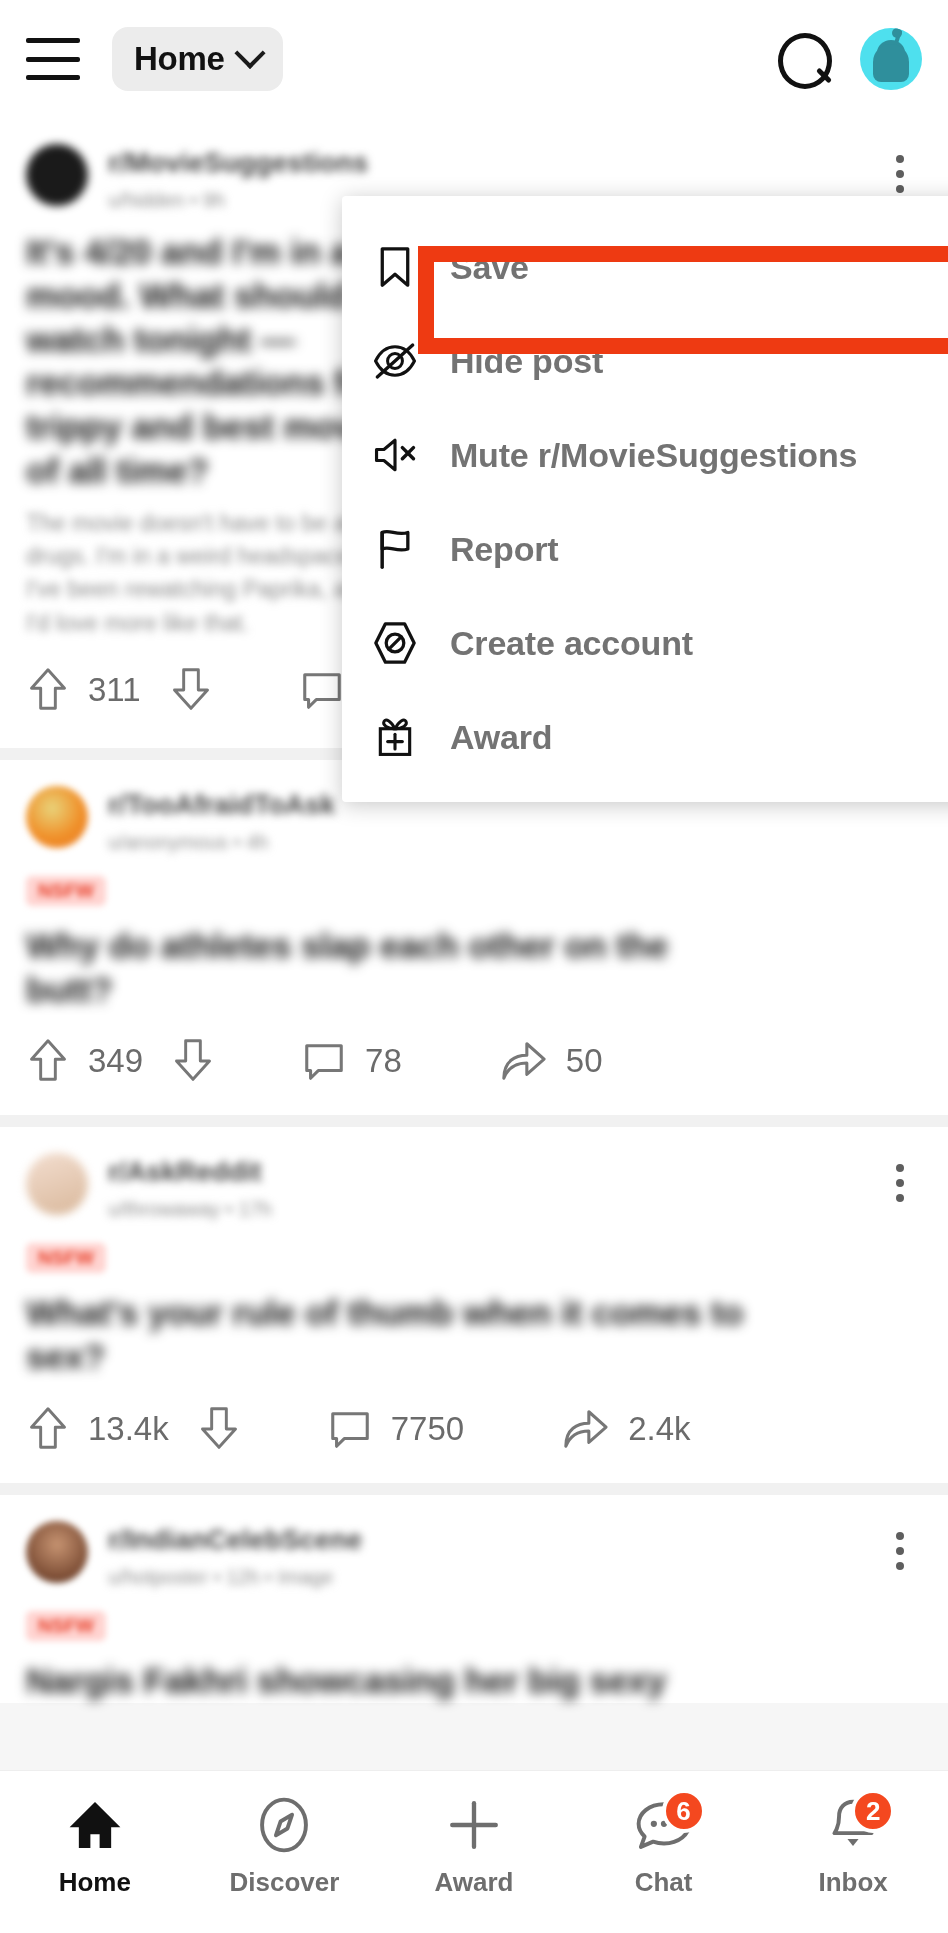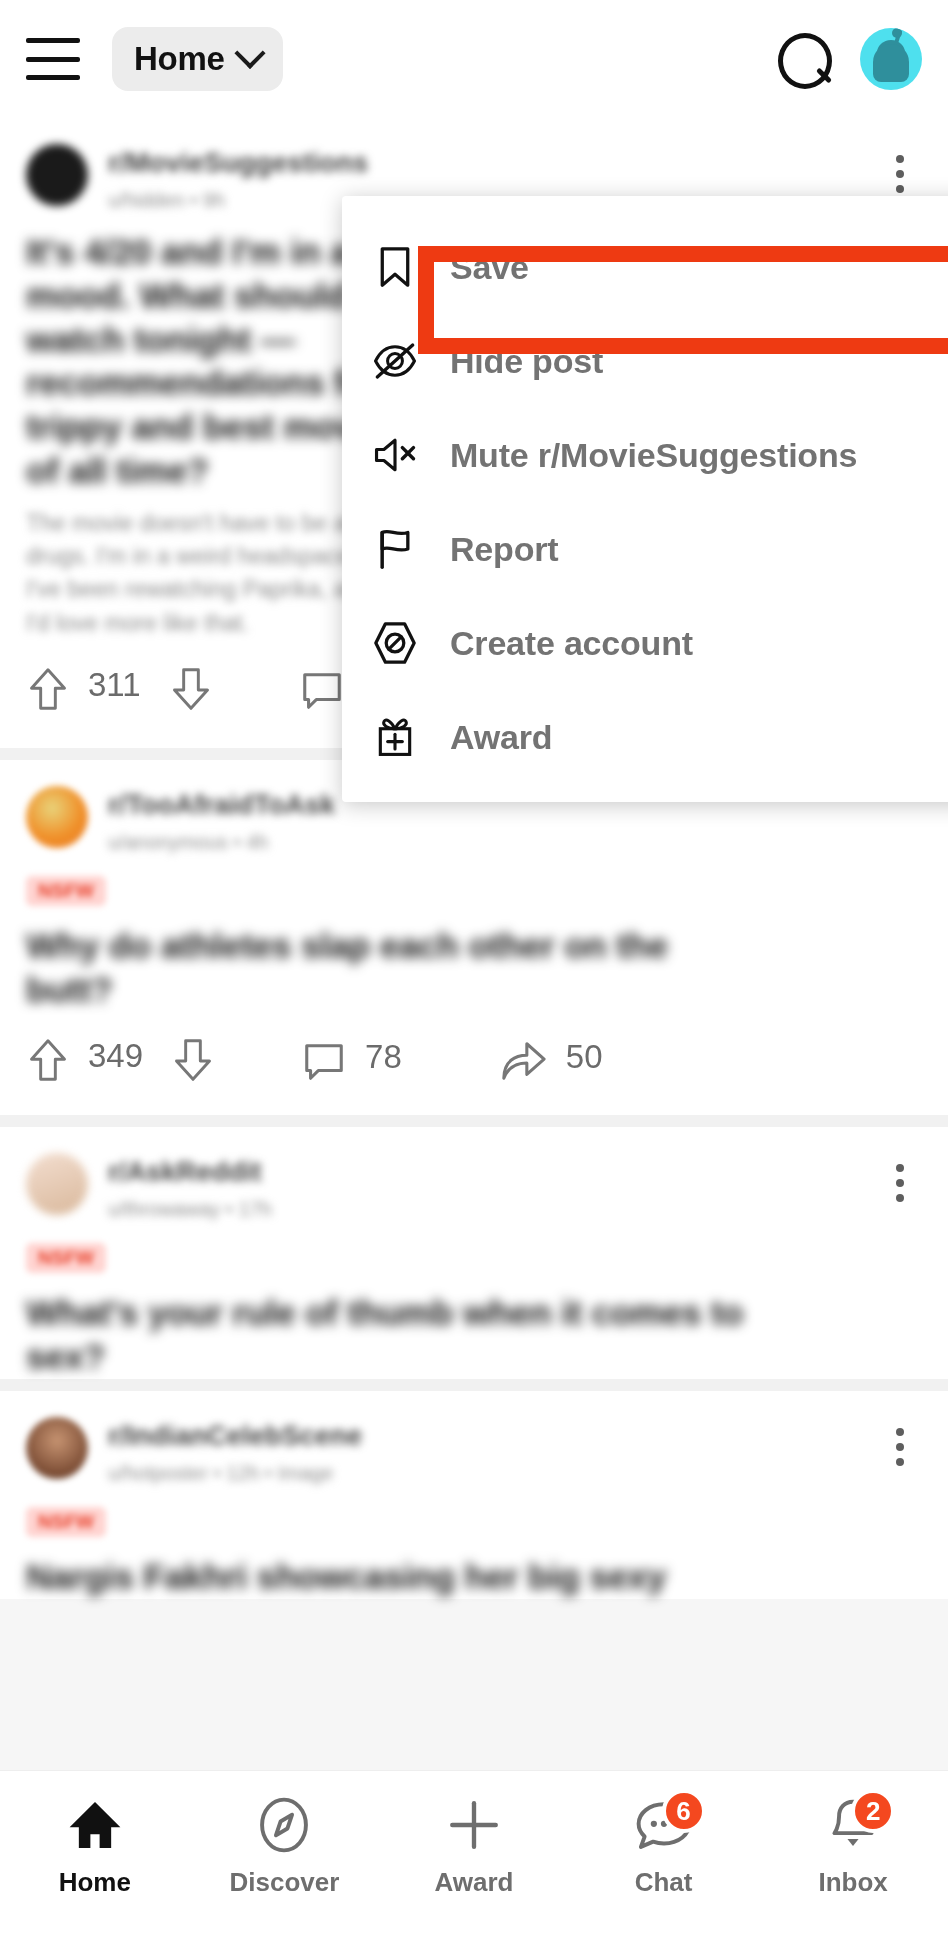--- a/index.html
+++ b/index.html
@@ -56,21 +56,21 @@
   .kebab{ margin-left:auto; width:44px; height:60px; display:flex; flex-direction:column;
     align-items:center; justify-content:center; gap:7px; cursor:pointer; }
   .kebab i{ width:8px; height:8px; border-radius:50%; background:#5e5e5e; display:block; }
   .nsfw{ display:inline-block; height:30px; background:#ffd3d0; border-radius:6px;
     margin:22px 0 0 26px; padding:0 12px; color:#e8442e; font-size:19px; font-weight:700;
     line-height:30px; }
   .p-title{ font-size:35px; font-weight:700; color:#1a1a1a; line-height:1.25;
     padding:18px 26px 0 26px; letter-spacing:-.2px; }
   .p-body{ font-size:23px; color:#8b8b8b; line-height:1.45; padding:14px 26px 0 26px; }
   .p-actions{ display:flex; align-items:center; padding:26px 26px 30px 26px; gap:0; }
-  .act{ display:flex; gap:18px; }
+  .act{ display:flex; align-items:center; gap:18px; }
   .act .num{ font-size:33px; color:#6b6b6b; font-weight:400; }
   .gap-a{ width:86px; } .gap-b{ width:96px; }
   svg.ic{ display:block; }
 
   
   .blur { filter: blur(6px); }
   .blur-s { filter: blur(4px); }
   .blur-xs { filter: blur(3px); }
 
   
@@ -211,20 +211,45 @@
         <div class="p-sub2 blur-s">u/throwaway • 17h</div>
       </div>
       <div class="kebab">
         <i></i>
         <i></i>
         <i></i>
       </div>
     </div>
     <div class="nsfw blur-xs">NSFW</div>
     <div class="p-title blur" style="max-width:830px;">What's your rule of thumb when it comes to sex?</div>
+    <div class="p-actions">
+      <div class="act">
+        <svg class="ic" width="44" height="48" viewBox="0 0 24 26">
+          <path d="M12 2 L21 12 H16 V23 H8 V12 H3 Z" fill="none" stroke="#777" stroke-width="1.6" stroke-linejoin="round"></path>
+        </svg>
+        <span class="num">13.4k</span>
+        <svg class="ic" width="44" height="48" viewBox="0 0 24 26" style="margin-left:10px;">
+          <path d="M12 23 L21 13 H16 V2 H8 V13 H3 Z" fill="none" stroke="#777" stroke-width="1.6" stroke-linejoin="round"></path>
+        </svg>
+      </div>
+      <div class="gap-a"></div>
+      <div class="act">
+        <svg class="ic" width="46" height="46" viewBox="0 0 24 24">
+          <path d="M3 4 H21 V17 H9 L5 21 V17 H3 Z" fill="none" stroke="#777" stroke-width="1.6" stroke-linejoin="round"></path>
+        </svg>
+        <span class="num">7750</span>
+      </div>
+      <div class="gap-b"></div>
+      <div class="act">
+        <svg class="ic" width="50" height="46" viewBox="0 0 26 24">
+          <path d="M3 21 C3 12 9 9 15 9 V3 L24 11 L15 19 V13 C9 13 5 16 3 21 Z" fill="none" stroke="#777" stroke-width="1.6" stroke-linejoin="round"></path>
+        </svg>
+        <span class="num">2.4k</span>
+      </div>
+    </div>
   </div>
   <div class="post-sep"></div>
 
   <div class="post">
     <div class="p-head">
       <div class="p-avatar blur-xs" style="background:radial-gradient(circle at 50% 38%, #c79472 0%, #7a4b33 70%, #3a2317 100%);"></div>
       <div class="p-meta">
         <div class="p-sub blur-s">r/IndianCelebScene</div>
         <div class="p-sub2 blur-s">u/hotposter • 12h • Image</div>
       </div>

